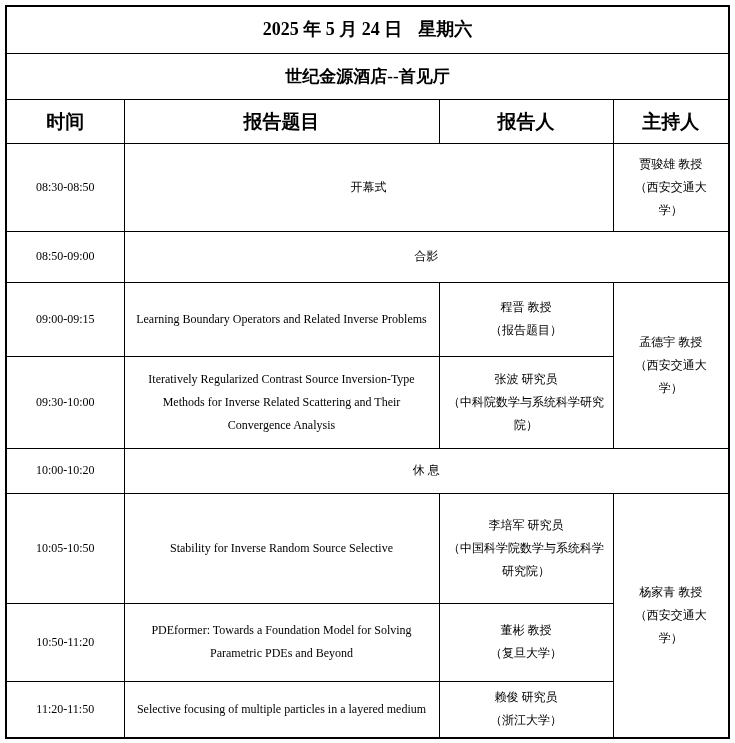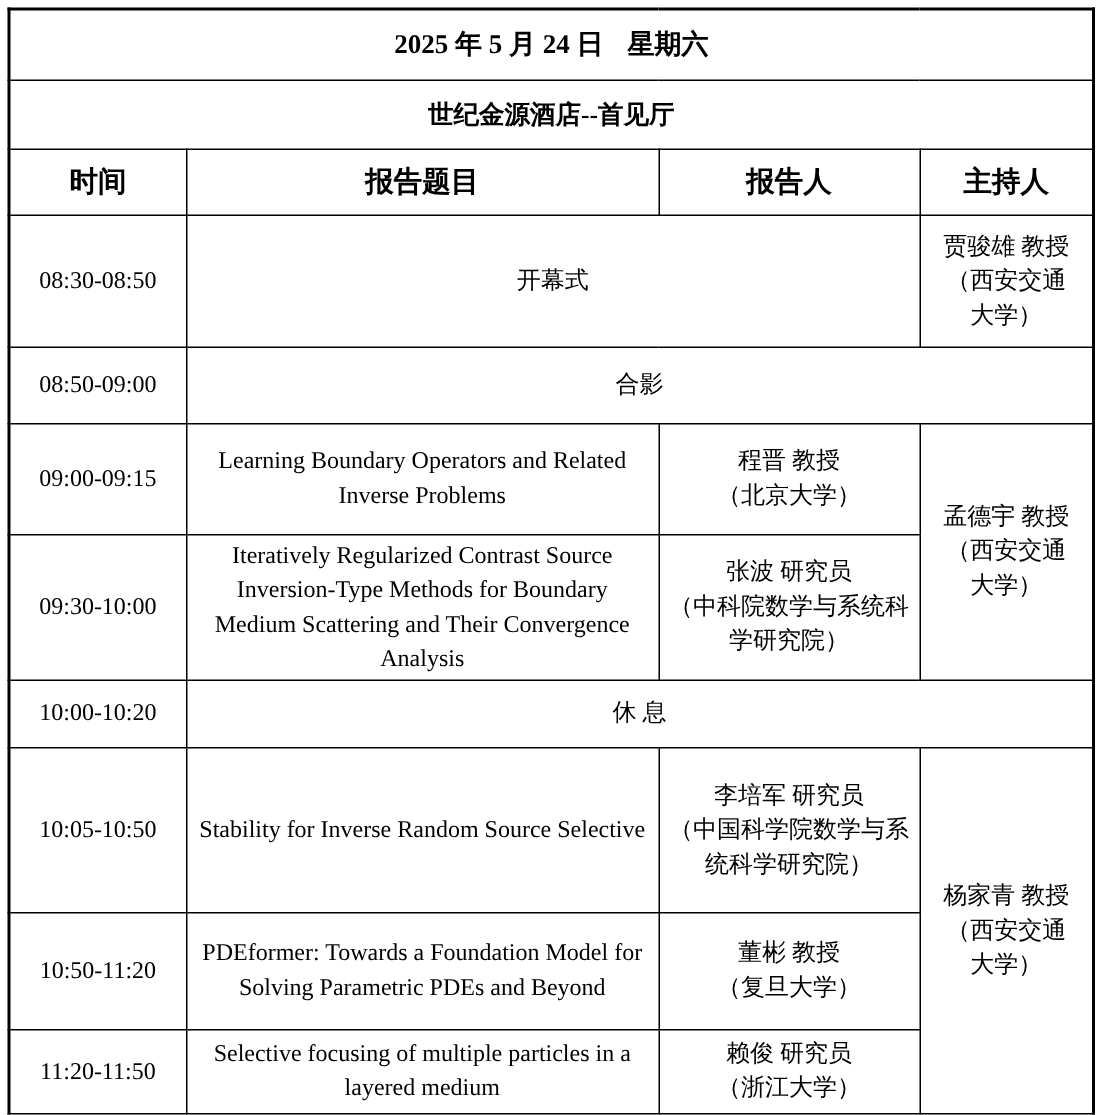--- a/index.html
+++ b/index.html
@@ -20,21 +20,21 @@
   table.schedule {
     border-collapse: collapse;
     table-layout: fixed;
     width: 723px;
     border: 2px solid #000000;
   }
   td {
     border: 1px solid #000000;
     text-align: center;
     vertical-align: middle;
-    font-size: 16px;
+    font-size: 12px;
     line-height: 23px;
     padding: 2px 6px;
     overflow: hidden;
     word-wrap: break-word;
   }
   .date-cell   { font-weight: bold; font-size: 18px; }
   .venue-cell  { font-weight: bold; font-size: 17px; }
   .colhead td  { font-weight: bold; font-size: 19px; }
   .weekday     { display: inline-block; margin-left: 16px; }
   .chair-cell  { padding: 2px 11px; }
@@ -83,31 +83,31 @@
     <tr style="height:51px">
       <td>08:50-09:00</td>
       <td colspan="3">合影</td>
     </tr>
 
     <tr style="height:74px">
       <td>09:00-09:15</td>
       <td>Learning Boundary Operators and Related Inverse Problems</td>
       <td class="speaker-cell">
         <span class="name-line">程晋 教授</span>
-        <span class="affil-line">（北京大学）</span>
+        <span class="affil-line">（报告题目）</span>
       </td>
       <td rowspan="2" class="chair-cell">
         <span class="name-line">孟德宇 教授</span>
         <span class="affil-line">（西安交通大学）</span>
       </td>
     </tr>
 
     <tr style="height:92px">
       <td>09:30-10:00</td>
-      <td>Iteratively Regularized Contrast Source Inversion-Type Methods for Boundary Medium Scattering and Their Convergence Analysis</td>
+      <td>Iteratively Regularized Contrast Source Inversion-Type Methods for Inverse Related Scattering and Their Convergence Analysis</td>
       <td class="speaker-cell">
         <span class="name-line">张波 研究员</span>
         <span class="affil-line">（中科院数学与系统科学研究院）</span>
       </td>
     </tr>
 
     <tr style="height:45px">
       <td>10:00-10:20</td>
       <td colspan="3">休 息</td>
     </tr>

